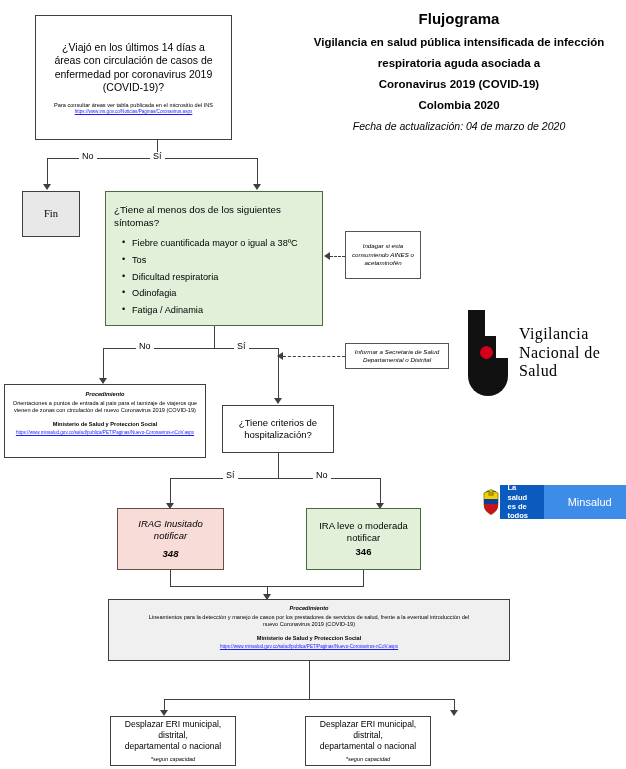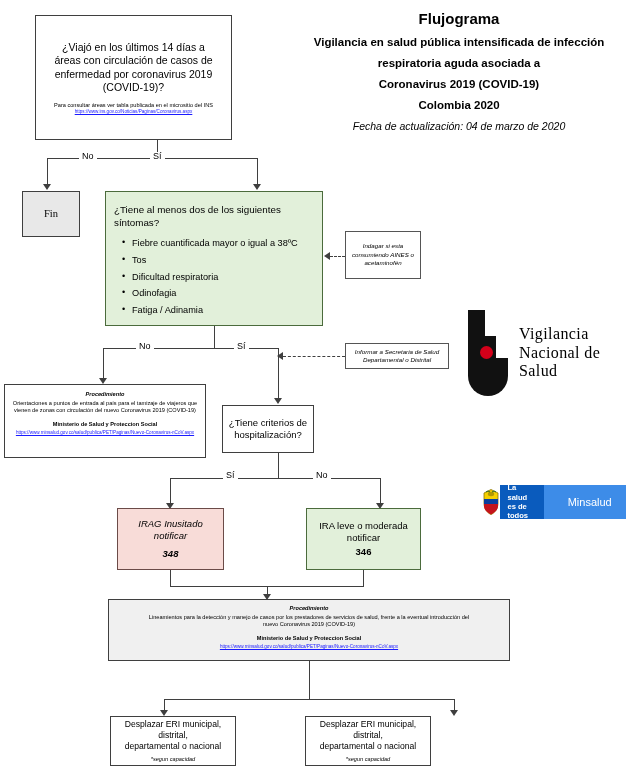--- a/index.html
+++ b/index.html
@@ -294,21 +294,21 @@
     <div class="tiny-i bold">Procedimiento</div>
     <div class="tiny" style="padding:2px 5px 0 5px;">Orientaciones a puntos de entrada al país para el tamizaje de viajeros que vienen de zonas con circulación del nuevo Coronavirus 2019 (COVID-19)</div>
     <div class="spacer-sm"></div>
     <div class="tiny bold">Ministerio de Salud y Proteccion Social</div>
     <a class="link" href="#" style="padding:1px 4px 0 4px;">https://www.minsalud.gov.co/salud/publica/PET/Paginas/Nuevo-Coronavirus-nCoV.aspx</a>
   </div>
 
   <div class="ln v" style="left:278px; top:374px; height:26px;"></div>
   <div class="arrow-d" style="left:274px; top:398px;"></div>
 
-  <div class="node white" style="left:222px; top:405px; width:92px; height:48px;">
+  <div class="node white" style="left:222px; top:405px; width:112px; height:48px;">
     <div class="q-text-sm">¿Tiene criterios de</div>
     <div class="q-text-sm">hospitalización?</div>
   </div>
 
   <div class="ln v" style="left:278px; top:453px; height:25px;"></div>
   <div class="ln h" style="left:170px; top:478px; width:109px;"></div>
   <div class="ln h" style="left:278px; top:478px; width:102px;"></div>
   <div class="ln v" style="left:170px; top:478px; height:27px;"></div>
   <div class="ln v" style="left:380px; top:478px; height:27px;"></div>
   <div class="arrow-d" style="left:166px; top:503px;"></div>

